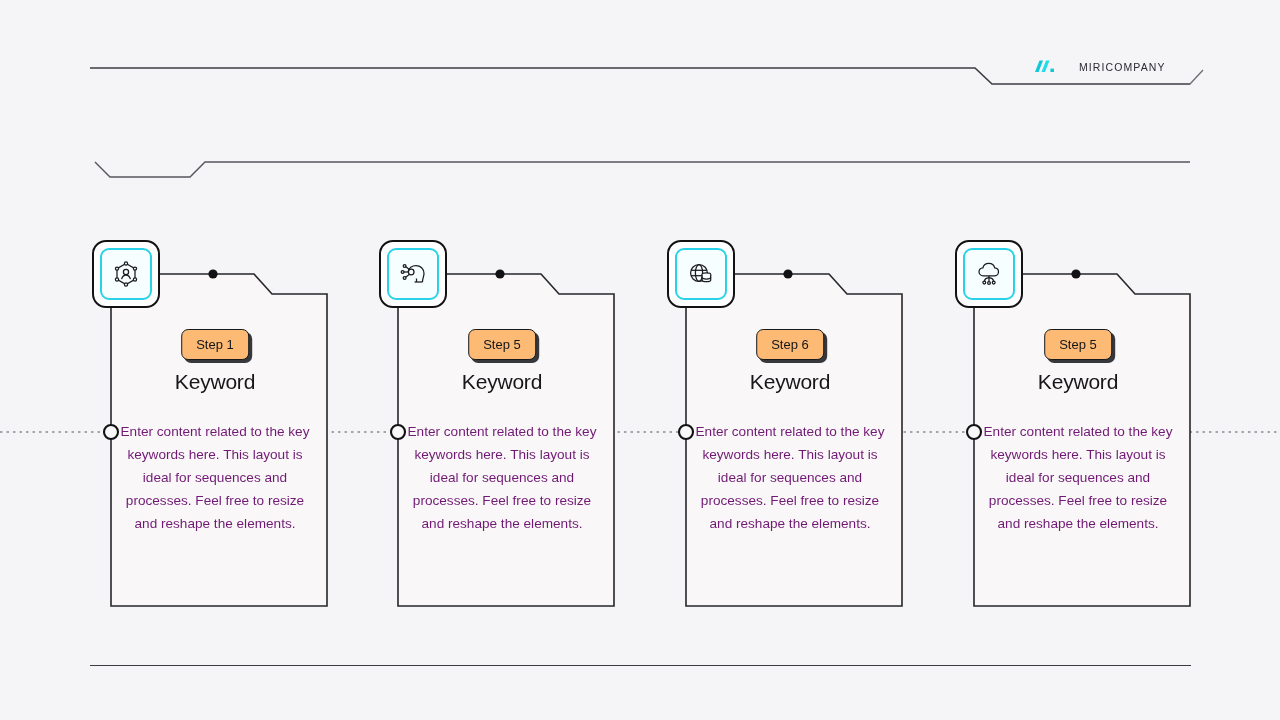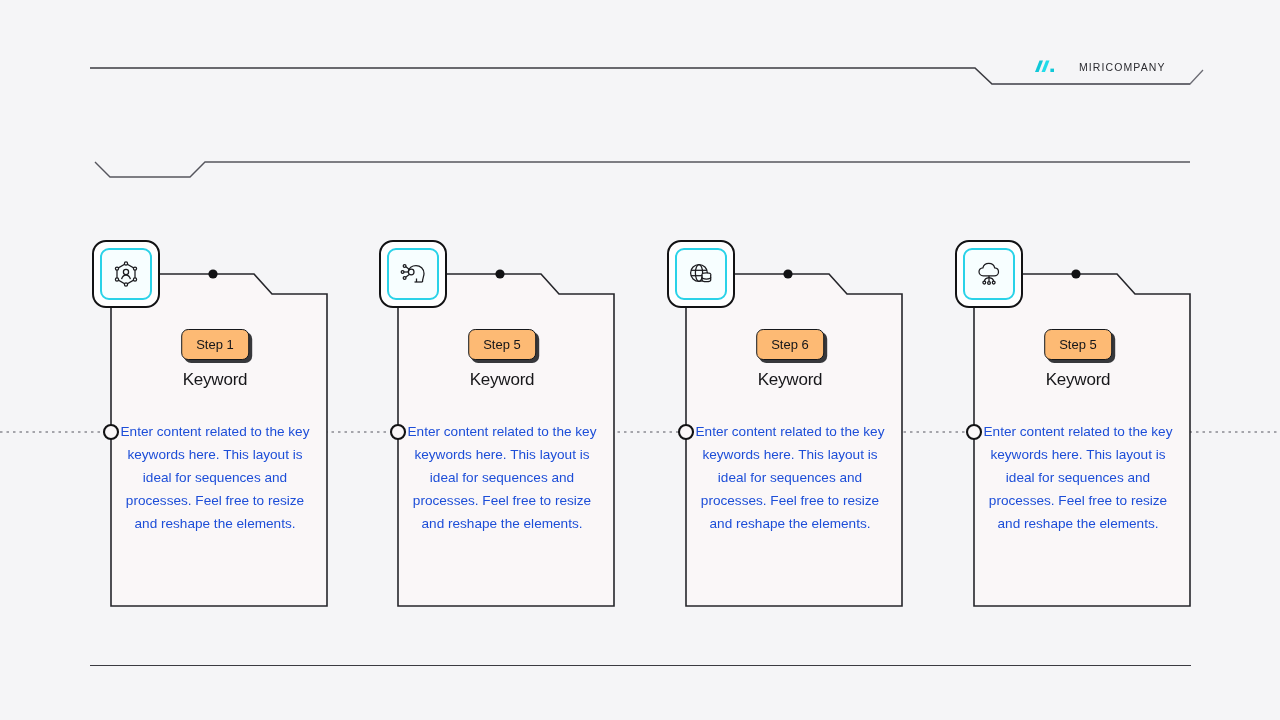--- a/index.html
+++ b/index.html
@@ -62,26 +62,26 @@
     position:absolute;top:93px;left:50%;transform:translateX(-50%);
     background:#fdba74;color:#14161a;
     font-size:13px;line-height:1;
     padding:8px 14px 8px 14px;border-radius:7px;
     border:1.4px solid #15181c;
     box-shadow:3px 3px 0 rgba(20,22,26,0.85);
     white-space:nowrap;z-index:3;
   }
   .kw{
     position:absolute;top:134px;left:0;width:100%;
-    text-align:center;font-size:17px;color:#17171a;font-weight:400;
+    text-align:center;font-size:21px;color:#17171a;font-weight:400;
     letter-spacing:-0.2px;z-index:3;
   }
   .body-txt{
     position:absolute;top:184px;left:26px;width:194px;
-    text-align:center;font-size:13.6px;line-height:23px;color:#1d4ed8;
+    text-align:center;font-size:13.6px;line-height:23px;color:#701a75;
     z-index:3;
   }
 
   
   .conn{position:absolute;left:0;top:0;width:1280px;height:720px;pointer-events:none;}
 
   .footer-line{
     position:absolute;left:90px;top:665px;width:1101px;height:0;
     border-top:1.6px solid #3b3b41;
   }

